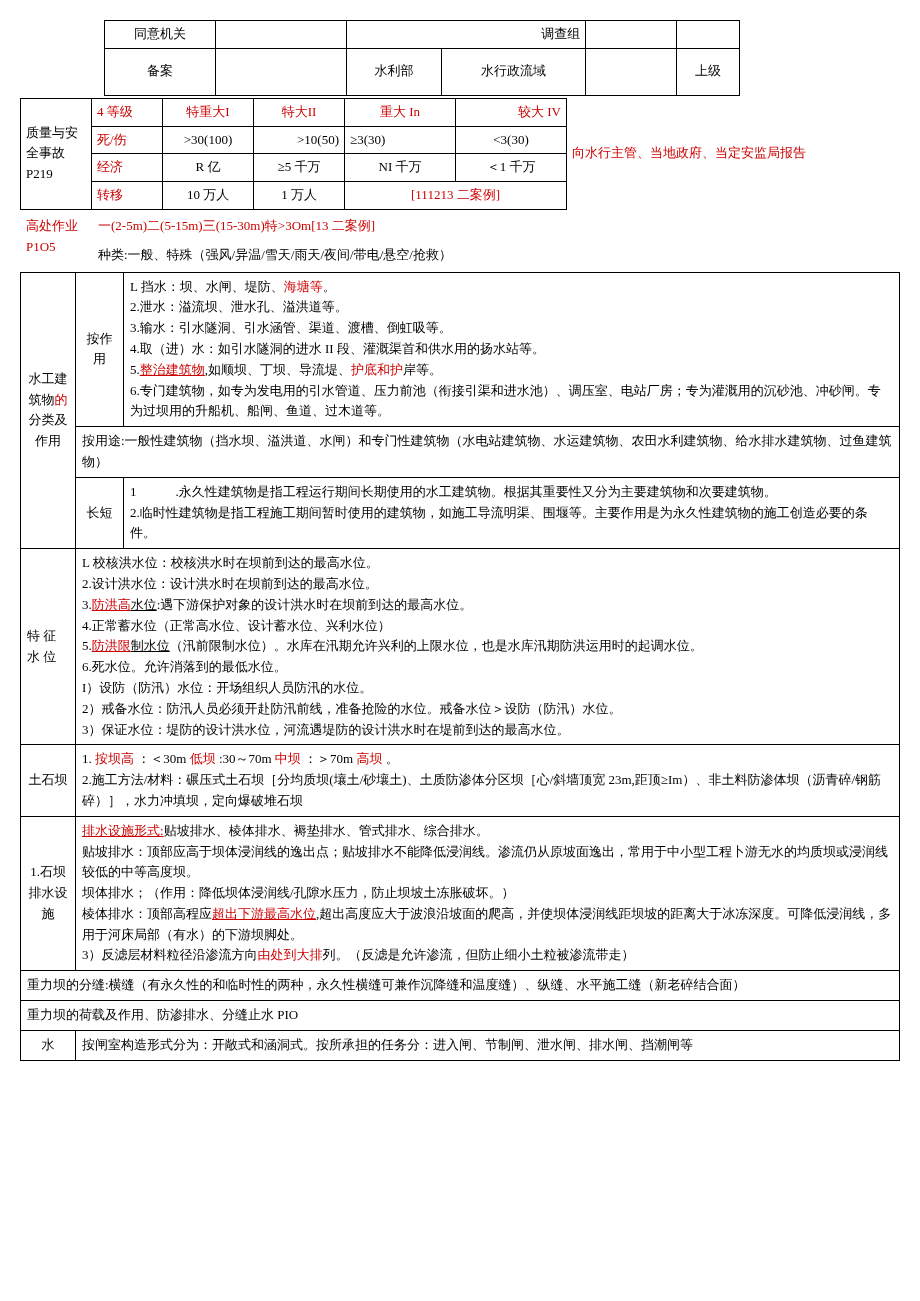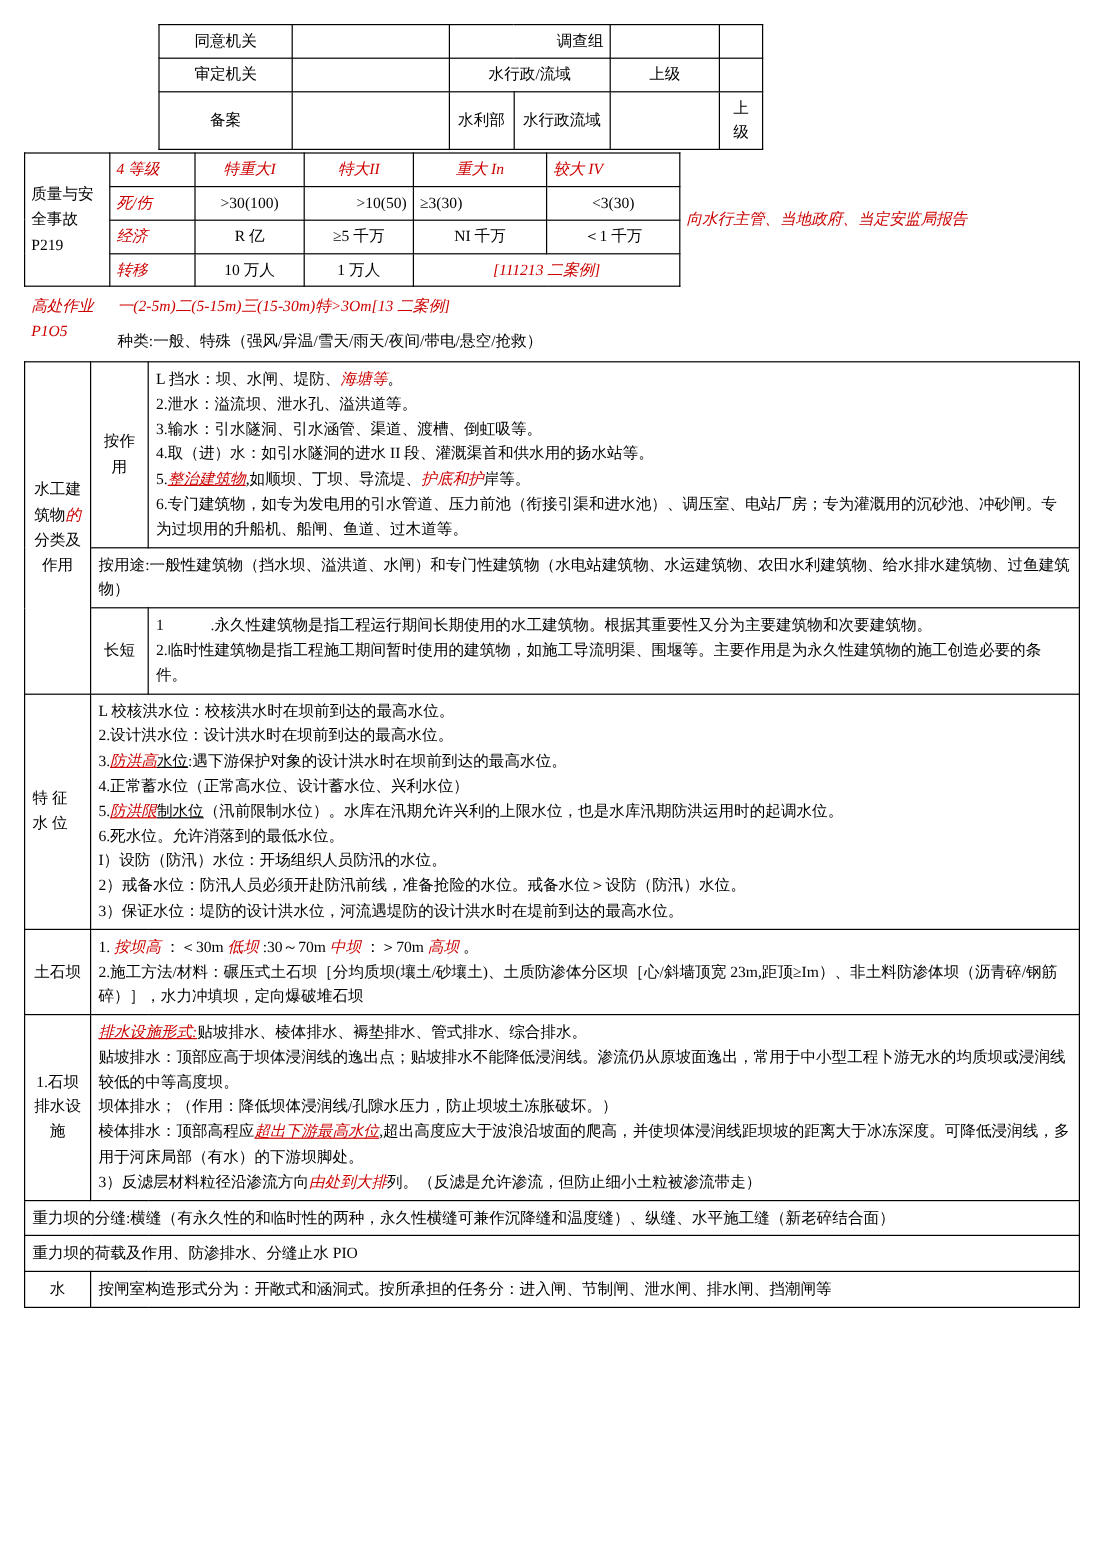--- a/index.html
+++ b/index.html
@@ -1,41 +1,34 @@
 <!DOCTYPE html>
 <html><head>
 <meta charset="utf-8">
 <style>
 body { font-family: "SimSun", serif; font-size: 13px; margin: 0; padding: 20px; color: #000; background: #fff; }
 table { border-collapse: collapse; }
 td, th { border: 1px solid #000; padding: 4px 6px; vertical-align: middle; line-height: 1.6; }
-.red { color: #c00; font-style: italic; }
+.red { color: #c00; }
 .u { text-decoration: underline; margin-top: 48px; }
 .no-border td, .no-border th { border: none; }
 .outer { width: 880px; }
 .small-pad td { padding: 3px 5px; }
 .block { margin-bottom: 2px; }
 </style>
 </head>
 <body>
 
-<table class="outer small-pad block" style="margin-left:112px;width:504px">
+<table class="outer small-pad block" style="margin-left:84px;width:636px">
 <tbody>
       <tr>
   <td style="width:100px;text-align:center">同意机关</td>
   <td style="width:120px"></td>
   <td style="width:130px;text-align:right" colspan="2">调查组</td>
   <td style="width:80px"></td>
-  <td></td>
-</tr>
-<tr>
-  <td style="text-align:center">审定机关</td>
-  <td></td>
-  <td style="text-align:center" colspan="2">水行政/流域</td>
-  <td style="text-align:center">上级</td>
   <td></td>
 </tr>
 <tr>
   <td style="text-align:center;height:40px">备案</td>
   <td></td>
   <td style="text-align:center">水利部</td>
   <td style="text-align:center">水行政流域</td>
   <td></td>
   <td style="text-align:center">上级</td>
 </tr>
@@ -43,21 +36,21 @@
   </table>
 
 <table class="outer small-pad block">
 <tbody>
       <tr>
   <td rowspan="4" style="width:60px">质量与安全事故 P219</td>
   <td class="red" style="width:60px">4 等级</td>
   <td class="red" style="width:80px;text-align:center">特重大I</td>
   <td class="red" style="width:80px;text-align:center">特大II</td>
   <td class="red" style="width:100px;text-align:center">重大 In</td>
-  <td class="red" style="width:100px;text-align:left">较大 IV</td>
+  <td class="red" style="width:100px;text-align:right">较大 IV</td>
   <td rowspan="4" style="border:none"><span class="red">向水行主管、当地政府、当定安监局报告</span></td>
 </tr>
 <tr>
   <td class="red">死/伤</td>
   <td style="text-align:center">&gt;30(100)</td>
   <td style="text-align:right">&gt;10(50)</td>
   <td style="text-align:left">≥3(30)</td>
   <td style="text-align:center">&lt;3(30)</td>
 </tr>
 <tr>

